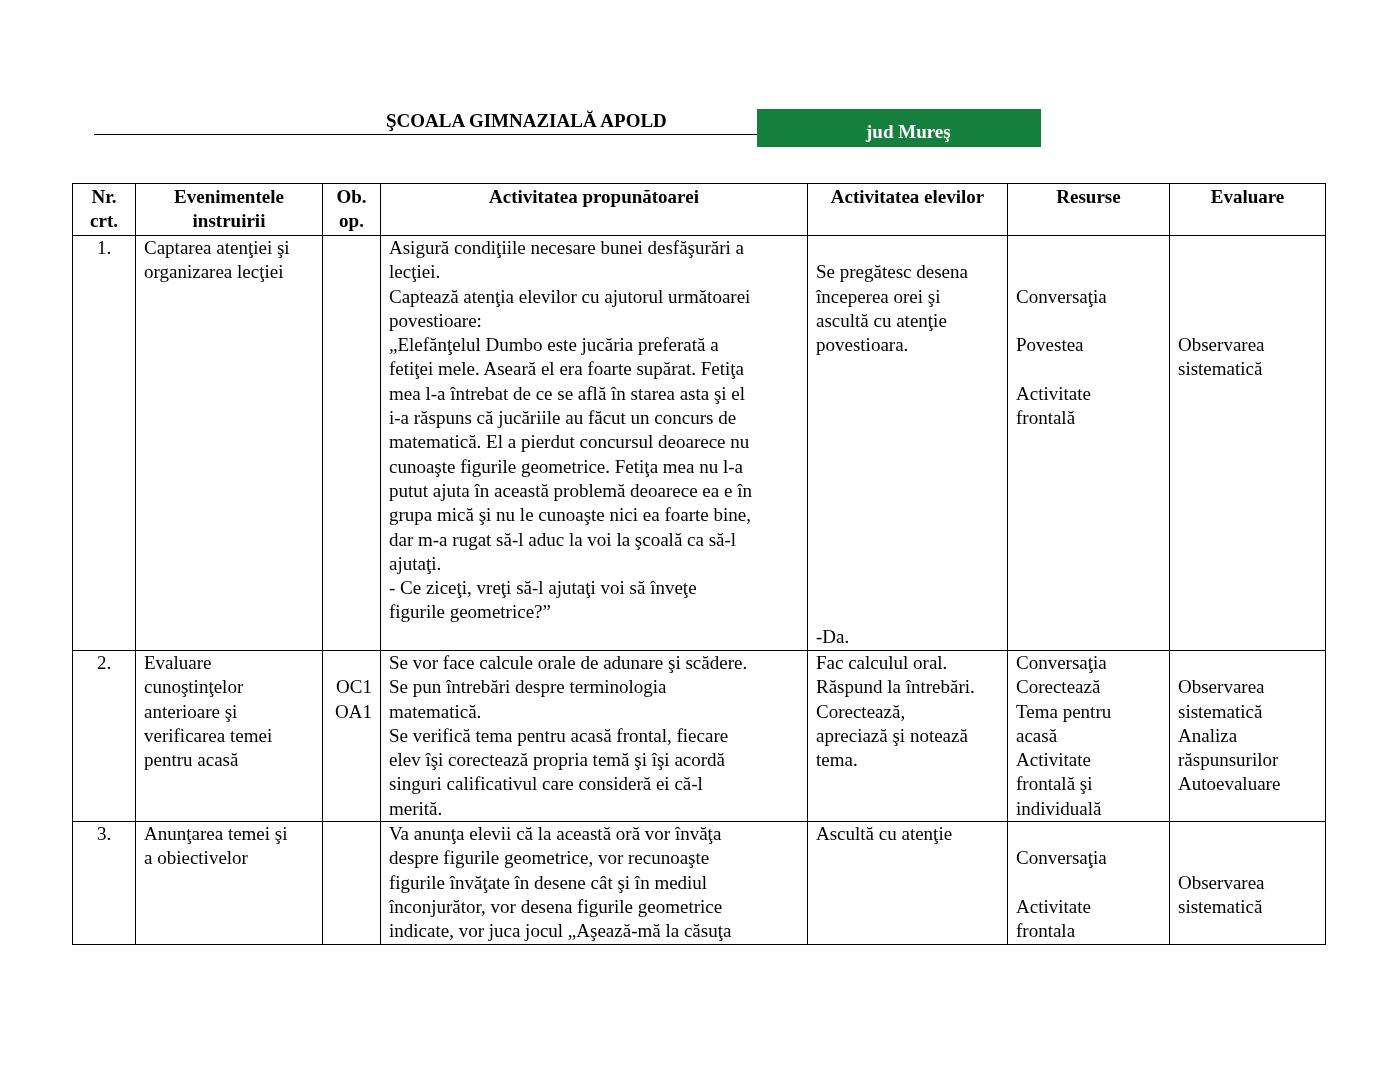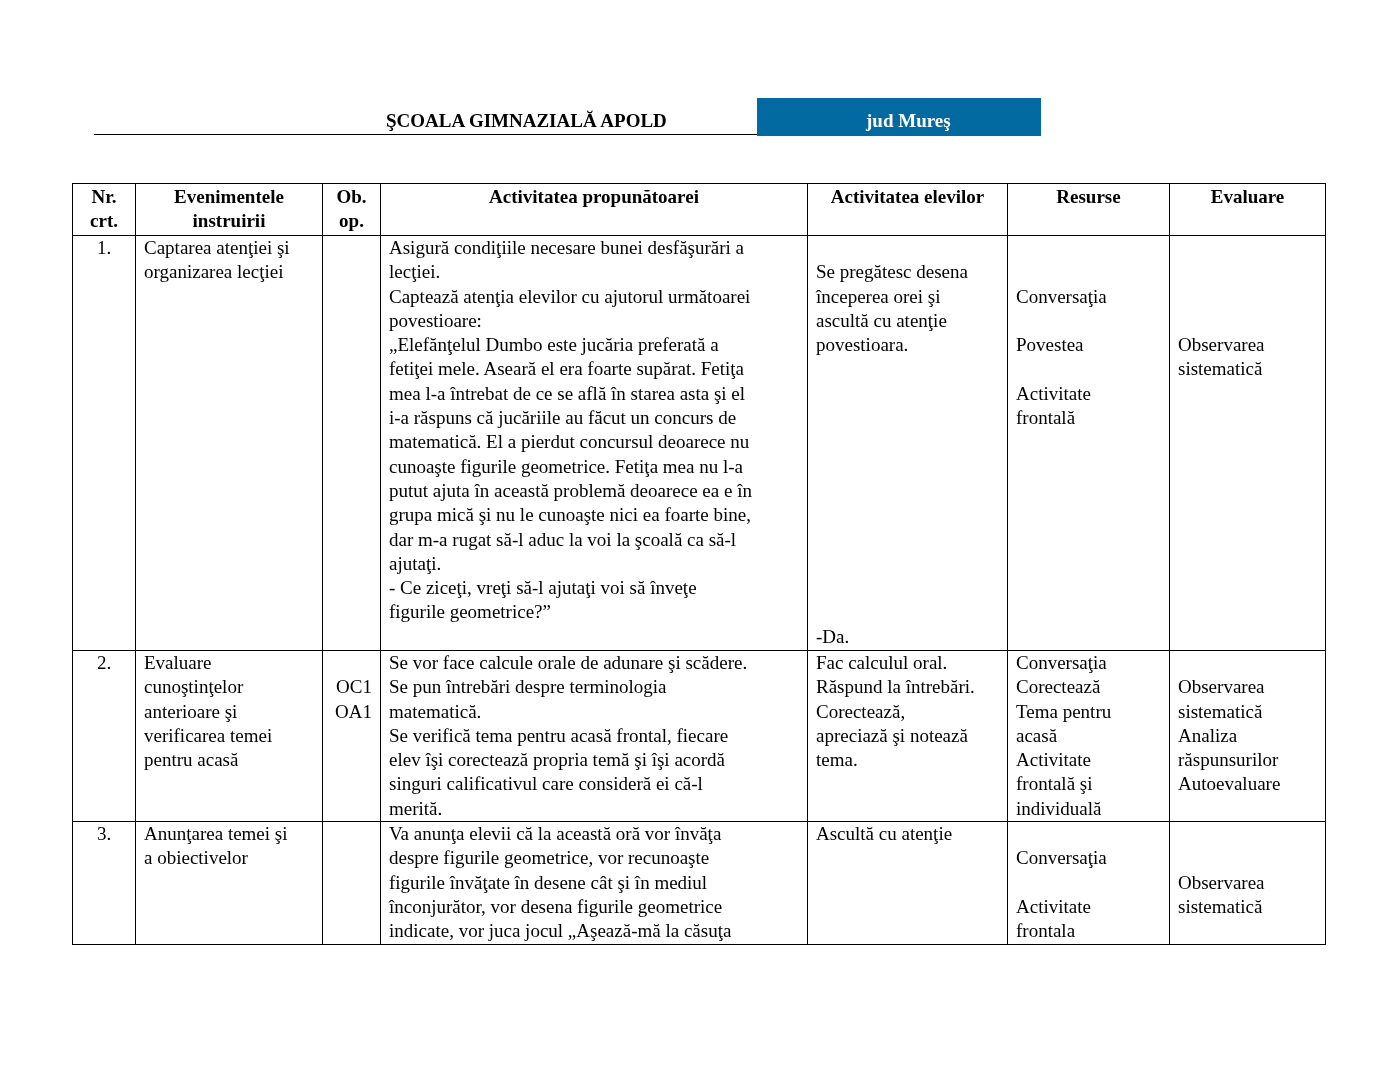--- a/index.html
+++ b/index.html
@@ -35,24 +35,24 @@
       left: 292px;
       top: 12px;
       font-weight: bold;
       font-size: 19px;
       letter-spacing: 0px;
       white-space: nowrap;
     }
     .county-box {
       position: absolute;
       left: 663px;
-      top: 0;
+      top: 11px;
       width: 284px;
       height: 38px;
-      background: #0369a1;
+      background: #15803d;
       color: #fff;
     }
     .county-box span {
       position: absolute;
       left: 109px;
       top: 12px;
       font-weight: bold;
       font-size: 19px;
       white-space: nowrap;
     }

